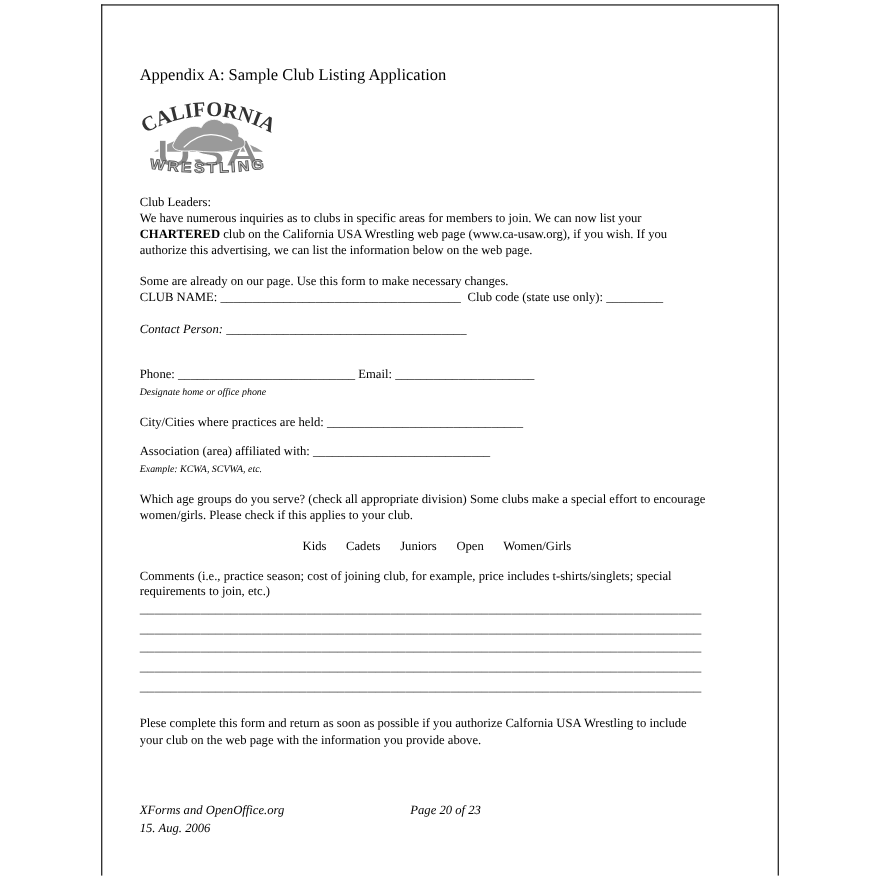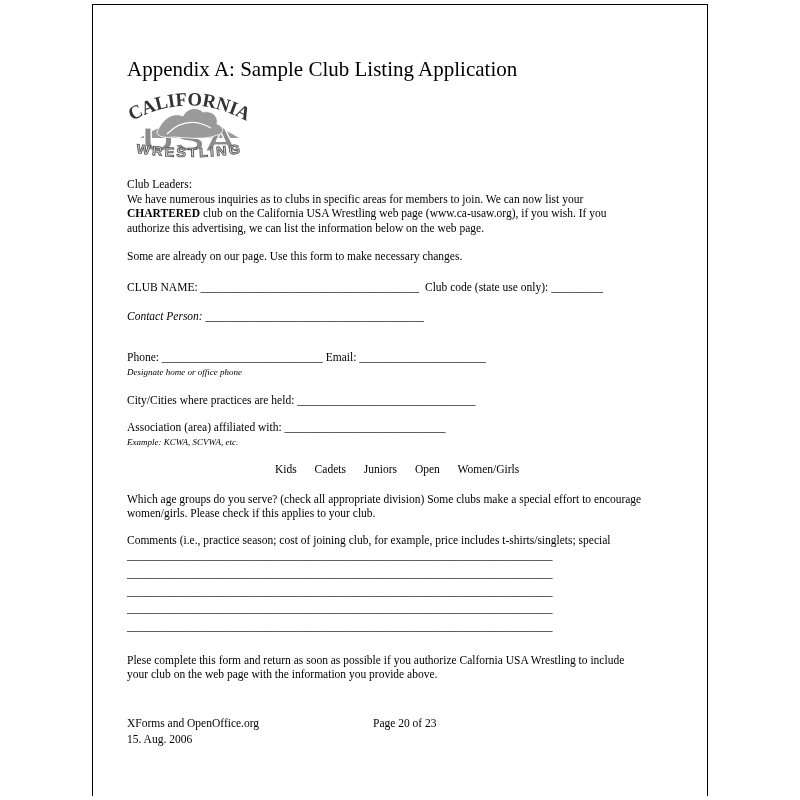--- a/index.html
+++ b/index.html
@@ -11,42 +11,42 @@
   .page {
     position:absolute; left:92px; top:4px;
     width:616px; height:792px;
     background:#ffffff;
     border:1px solid #000; border-bottom:none;
     box-sizing:border-box;
     padding:0 28px 0 34px;
     overflow:hidden;
   }
   .title {
-    margin:54px 0 0 0; font-size:21px; font-weight:normal;
+    margin:54px 0 0 0; font-size:15px; font-weight:normal;
     line-height:20px; white-space:nowrap;
   }
   .logo { display:block; margin-top:9px; }
   .bodytext { font-size:11.5px; line-height:14.6px; }
   .line { white-space:nowrap; }
   .intro { margin-top:13px; }
   .p2 { margin-top:14px; }
-  .row-club { margin-top:16px; }
+  .row-club { margin-top:0; }
   .row-contact { margin-top:14px;font-style:italic; }
   .row-phone { margin-top:27px; }
   .fieldnote { font-size:9px; line-height:12px; margin-top:1px; white-space:nowrap;font-style:italic; }
   .row-city { margin-top:15px; }
   .row-assoc { margin-top:13px; }
   .which { margin-top:15px; }
   .divisions { margin-top:14px; padding-left:148px; white-space:nowrap; }
   .divisions span { margin-right:15px; }
   .divisions span:last-child { margin-right:0; }
   .comments-label { margin-top:12px; }
-  .comment-lines { line-height:17.7px; }
+  .comment-lines { line-height:17.7px;font-family:Liberation Mono, monospace; }
   .closing { margin-top:17px; }
-  .footer { margin-top:33px; position:relative; line-height:16px; }
+  .footer { margin-top:48px; position:relative; line-height:16px;font-style:italic; }
   .page-info { position:absolute; left:246px; top:0; }
   .bold { font-weight:bold; }
   .code-label { margin-left:6px; }
   .blank { letter-spacing:0; }
 </style>
 </head>
 <body>
 
 <div class="page">
 
@@ -93,35 +93,36 @@
 
   <div class="bodytext row-city line">
     <span>City/Cities where practices are held: </span><span class="blank">_______________________________</span>
   </div>
 
   <div class="bodytext row-assoc line">
     <span>Association (area) affiliated with: </span><span class="blank">____________________________</span>
   </div>
   <div class="fieldnote">Example: KCWA, SCVWA, etc.</div>
 
+  <div class="bodytext which">
+    <div class="line">Which age groups do you serve? (check all appropriate division) Some clubs make a special effort to encourage</div>
+    <div class="line">women/girls. Please check if this applies to your club.</div>
+  </div>
+
   <div class="bodytext divisions">
     <span>Kids</span>
     <span>Cadets</span>
     <span>Juniors</span>
     <span>Open</span>
     <span>Women/Girls</span>
   </div>
 
-  <div class="bodytext which">
-    <div class="line">Which age groups do you serve? (check all appropriate division) Some clubs make a special effort to encourage</div>
-    <div class="line">women/girls. Please check if this applies to your club.</div>
-  </div>
-
   <div class="bodytext comments-label">
     <div class="line">Comments (i.e., practice season; cost of joining club, for example, price includes t-shirts/singlets; special</div>
+    <div class="line">requirements to join, etc.)</div>
   </div>
 
   <div class="bodytext comment-lines">
     <div class="line blank">__________________________________________________________________________</div>
     <div class="line blank">__________________________________________________________________________</div>
     <div class="line blank">__________________________________________________________________________</div>
     <div class="line blank">__________________________________________________________________________</div>
     <div class="line blank">__________________________________________________________________________</div>
   </div>
 

